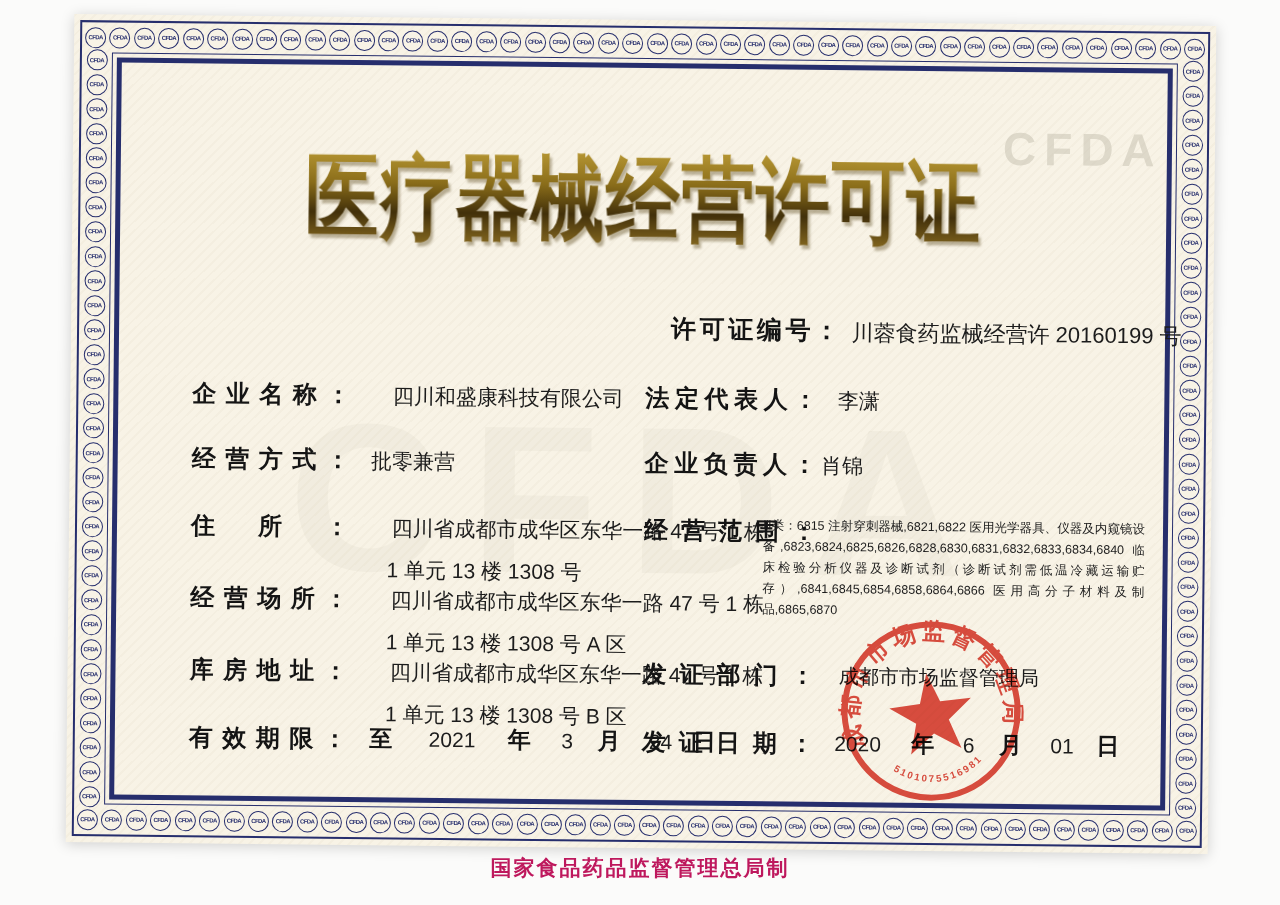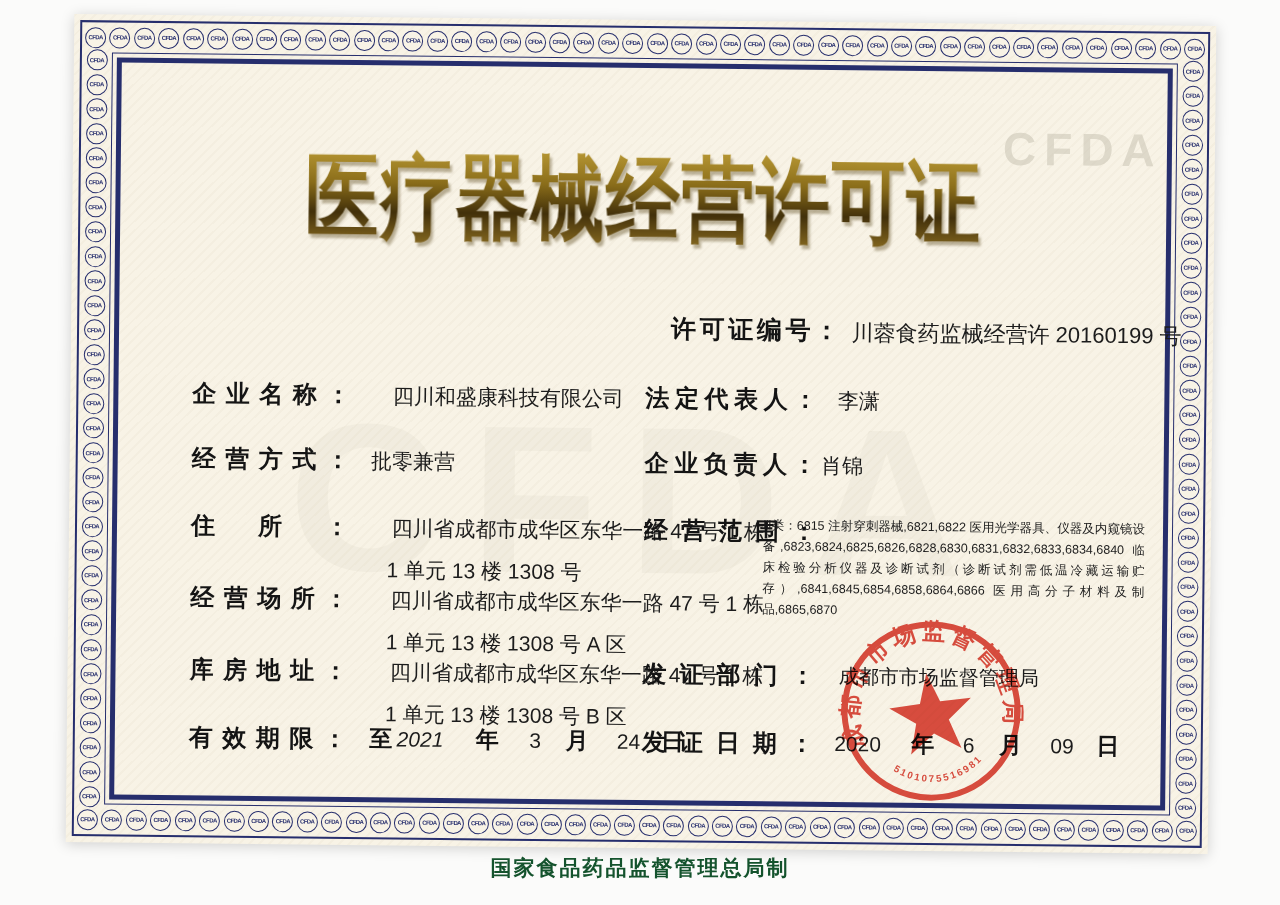--- a/index.html
+++ b/index.html
@@ -78,21 +78,21 @@
   .date-unit{font-size:23px;font-weight:bold;color:#141414;}
   
   .seal{
     position:absolute;left:772px;top:596px;width:184px;height:184px;
     transform:rotate(-8deg);opacity:.88;mix-blend-mode:multiply;
     pointer-events:none;
   }
   
   .footer{
     position:absolute;left:0;right:0;top:854px;text-align:center;
-    font-size:21px;font-weight:bold;color:#14532d;letter-spacing:2px;
+    font-size:21px;font-weight:bold;color:#be185d;letter-spacing:2px;
   }
 </style>
 </head>
 <body>
 
 <div class="paper">
 
   <div class="outer-rule"></div>
   <div class="medallion-strip strip-top">
       <span class="medallion">CFDA</span>
@@ -315,34 +315,34 @@
     <span class="val">1 单元 13 楼 1308 号 B 区</span>
   </div>
   <div class="row" style="left:575px;top:638px;">
     <span class="lbl lbl-r">发证部门：</span>
     <span class="val" style="margin-left:20px;font-size:20px;">成都市市场监督管理局</span>
   </div>
 
   <div class="row" style="left:122px;top:706px;">
     <span class="lbl lbl-l">有效期限：</span>
     <span class="date-part date-unit" style="margin-left:18px;">至</span>
-    <span class="date-part" style="font-style:italic;">2021</span>
+    <span class="date-part" style="margin-left:32px;">2021</span>
     <span class="date-part date-unit" style="margin-left:28px;">年</span>
     <span class="date-part" style="margin-left:26px;">3</span>
     <span class="date-part date-unit" style="margin-left:20px;">月</span>
     <span class="date-part" style="margin-left:24px;">24</span>
     <span class="date-part date-unit" style="margin-left:16px;">日</span>
   </div>
   <div class="row" style="left:575px;top:706px;">
     <span class="lbl lbl-r">发证日期：</span>
     <span class="date-part" style="margin-left:16px;">2020</span>
     <span class="date-part date-unit" style="margin-left:26px;">年</span>
     <span class="date-part" style="margin-left:24px;">6</span>
     <span class="date-part date-unit" style="margin-left:20px;">月</span>
-    <span class="date-part" style="margin-left:24px;">09</span>
+    <span class="date-part" style="margin-left:24px;">01</span>
     <span class="date-part date-unit" style="margin-left:18px;">日</span>
   </div>
 
   <svg class="seal" viewBox="0 0 170 170" width="184" height="184">
     <defs>
       <path id="sealTopArc" d="M 22,112 A 68,68 0 1 1 148,112" fill="none"></path>
       <path id="sealBottomArc" d="M 38,130 A 64,64 0 0 0 132,130" fill="none"></path>
     </defs>
     <circle cx="85" cy="85" r="80" fill="none" stroke="#d9372a" stroke-width="5.5"></circle>
     <polygon points="85,50 94.4,77.1 123,77.6 100.2,94.9 108.5,122.4 85,106 61.5,122.4 69.8,94.9 47,77.6 75.6,77.1" fill="#d9372a"></polygon>

